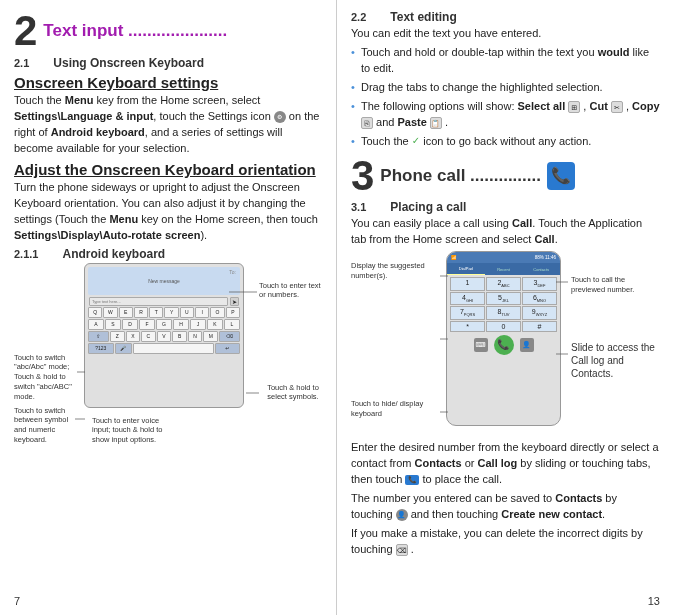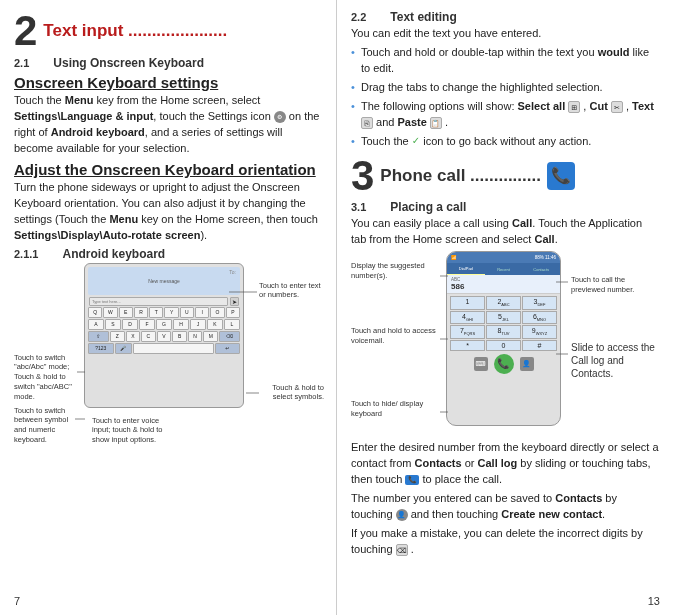--- a/index.html
+++ b/index.html
@@ -37,21 +37,21 @@
     .section-number {
       font-size: 42px;
       font-weight: bold;
       color: #333;
       line-height: 1;
       margin-right: 6px;
     }
     .section-title-dotted {
       font-size: 17px;
       font-weight: bold;
-      color: #b91c1c;
+      color: #a21caf;
     }
     .underline-link {
       text-decoration: underline;
       font-weight: bold;
       font-size: 15px;
       color: #222;
       display: block;
       margin: 4px 0 2px 0;
     }
     p {
@@ -324,21 +324,21 @@
       <svg style="position:absolute;left:61px;top:151px;" width="12" height="10">
         <line x1="0" y1="5" x2="10" y2="5" stroke="#555" stroke-width="0.7"></line>
       </svg>
 
       <div style="position:absolute;left:78px;top:153px;font-size:7.5px;color:#333;line-height:1.3;width:75px;">
         <span>Touch to enter voice
 input; touch &amp; hold to
 show input options.</span>
       </div>
 
-      <div style="position:absolute;right:0;top:120px;font-size:7.5px;color:#333;text-align:right;line-height:1.3;width:62px;">
+      <div style="position:absolute;right:0;top:120px;font-size:7.5px;color:#333;text-align:center;line-height:1.3;width:62px;">
         <span>Touch &amp; hold to
 select symbols.</span>
       </div>
       <svg style="position:absolute;right:63px;top:125px;" width="15" height="10">
         <line x1="0" y1="5" x2="13" y2="5" stroke="#555" stroke-width="0.7"></line>
       </svg>
     </div>
 
     <div style="position:absolute;bottom:8px;left:14px;font-size:11px;color:#333;">7</div>
   </div>
@@ -348,21 +348,21 @@
     <div class="sub-section-header">
       <span class="mini-num">2.2</span>
       <span class="sub-title">Text editing</span>
     </div>
 
     <p>You can edit the text you have entered.</p>
 
     <ul class="bullet-list">
       <li>Touch and hold or double-tap within the text you <span class="bold">would</span> like to edit.</li>
       <li>Drag the tabs to change the highlighted selection.</li>
-      <li>The following options will show: <span class="bold">Select all</span> <span class="inline-icon">⊞</span> , <span class="bold">Cut</span> <span class="inline-icon">✂</span> , <span class="bold">Text</span> <span class="inline-icon">⎘</span> and <span class="bold">Paste</span> <span class="inline-icon">📋</span> .</li>
+      <li>The following options will show: <span class="bold">Select all</span> <span class="inline-icon">⊞</span> , <span class="bold">Cut</span> <span class="inline-icon">✂</span> , <span class="bold">Copy</span> <span class="inline-icon">⎘</span> and <span class="bold">Paste</span> <span class="inline-icon">📋</span> .</li>
       <li>Touch the <span class="back-icon">✓</span> icon to go back without any action.</li>
     </ul>
 
     <div class="section-header section-divider">
       <span class="section-number">3</span>
       <span class="section-title-dotted" style="font-size:17px;font-weight:bold;color:#333;">Phone call ...............</span>
       <span class="phone-icon-blue">📞</span>
     </div>
 
     <div class="sub-section-header">
@@ -380,24 +380,20 @@
           <span>📶</span>
           <span>88% 11:46</span>
         </div>
 
         <div style="display:flex;background:#3a6aa5;height:12px;">
           <div style="flex:1;font-size:4px;color:white;display:flex;align-items:center;justify-content:center;border-bottom:1px solid #ff9;">DialPad</div>
           <div style="flex:1;font-size:4px;color:#adc;display:flex;align-items:center;justify-content:center;">Recent</div>
           <div style="flex:1;font-size:4px;color:#adc;display:flex;align-items:center;justify-content:center;">Contacts</div>
         </div>
 
-        <div style="background:#e8f0fb;padding:2px 4px;font-size:7px;color:#333;border-bottom:0.5px solid #ccc;">
-          <div style="font-size:4.5px;color:#666;">ABC</div>
-          <div style="font-size:8px;font-weight:bold;">586</div>
-        </div>
 
         <div style="display:grid;grid-template-columns:repeat(3,1fr);gap:1px;margin:2px 3px;">
           <div style="background:#d5e5f5;border:0.5px solid #aaa;text-align:center;font-size:7px;padding:1px 0;">1<sub style="font-size:4px;"></sub></div>
           <div style="background:#d5e5f5;border:0.5px solid #aaa;text-align:center;font-size:7px;padding:1px 0;">2<sub style="font-size:4px;">ABC</sub></div>
           <div style="background:#d5e5f5;border:0.5px solid #aaa;text-align:center;font-size:7px;padding:1px 0;">3<sub style="font-size:4px;">DEF</sub></div>
           <div style="background:#d5e5f5;border:0.5px solid #aaa;text-align:center;font-size:7px;padding:1px 0;">4<sub style="font-size:4px;">GHI</sub></div>
           <div style="background:#d5e5f5;border:0.5px solid #aaa;text-align:center;font-size:7px;padding:1px 0;">5<sub style="font-size:4px;">JKL</sub></div>
           <div style="background:#d5e5f5;border:0.5px solid #aaa;text-align:center;font-size:7px;padding:1px 0;">6<sub style="font-size:4px;">MNO</sub></div>
           <div style="background:#d5e5f5;border:0.5px solid #aaa;text-align:center;font-size:7px;padding:1px 0;">7<sub style="font-size:4px;">PQRS</sub></div>
           <div style="background:#d5e5f5;border:0.5px solid #aaa;text-align:center;font-size:7px;padding:1px 0;">8<sub style="font-size:4px;">TUV</sub></div>
@@ -424,24 +420,20 @@
       </svg>
 
       <div style="position:absolute;right:0;top:24px;font-size:7.5px;color:#333;line-height:1.3;width:90px;">
         <span>Touch to call the
 previewed number.</span>
       </div>
       <svg style="position:absolute;right:91px;top:28px;" width="14" height="6">
         <line x1="0" y1="3" x2="12" y2="3" stroke="#555" stroke-width="0.7"></line>
       </svg>
 
-      <div style="position:absolute;left:0;top:75px;font-size:7.5px;color:#333;line-height:1.3;width:88px;">
-        <span>Touch and hold to
-access voicemail.</span>
-      </div>
       <svg style="position:absolute;left:89px;top:85px;" width="10" height="6">
         <line x1="0" y1="3" x2="8" y2="3" stroke="#555" stroke-width="0.7"></line>
       </svg>
 
       <div style="position:absolute;right:0;top:90px;font-size:10px;color:#333;line-height:1.3;width:90px;">
         <span>Slide to access
 the Call log and
 Contacts.</span>
       </div>
       <svg style="position:absolute;right:91px;top:100px;" width="14" height="6">

